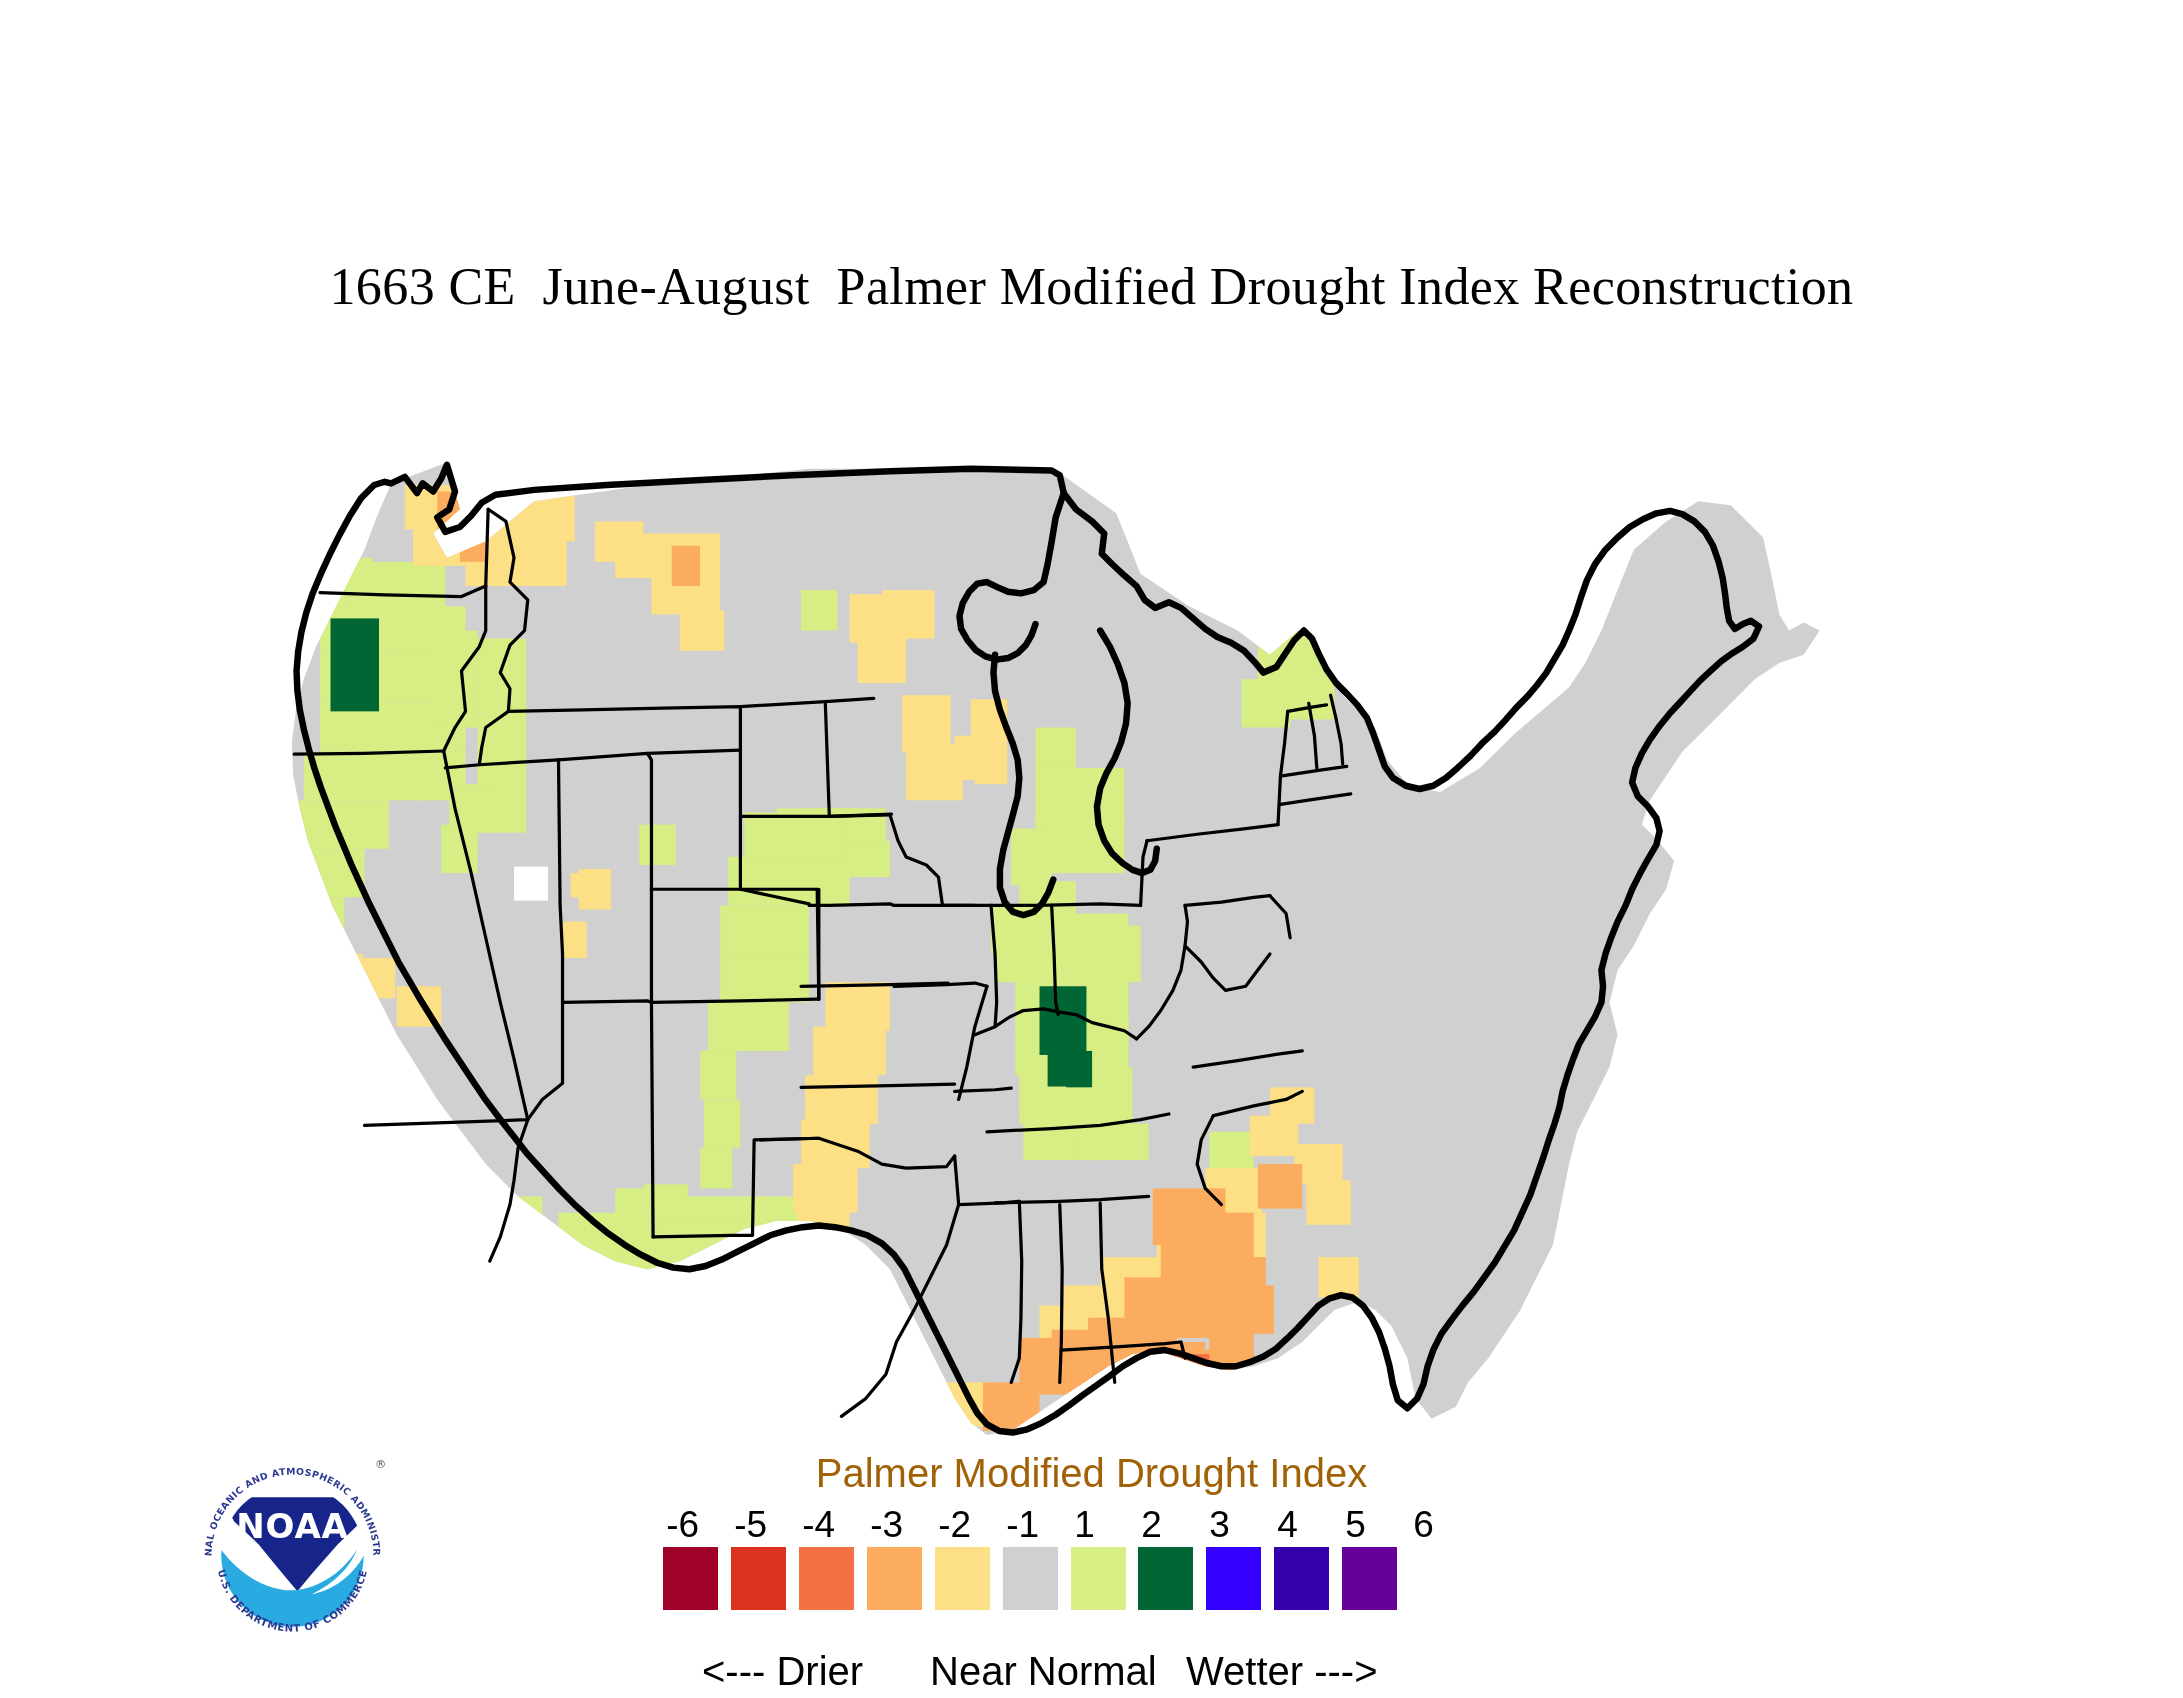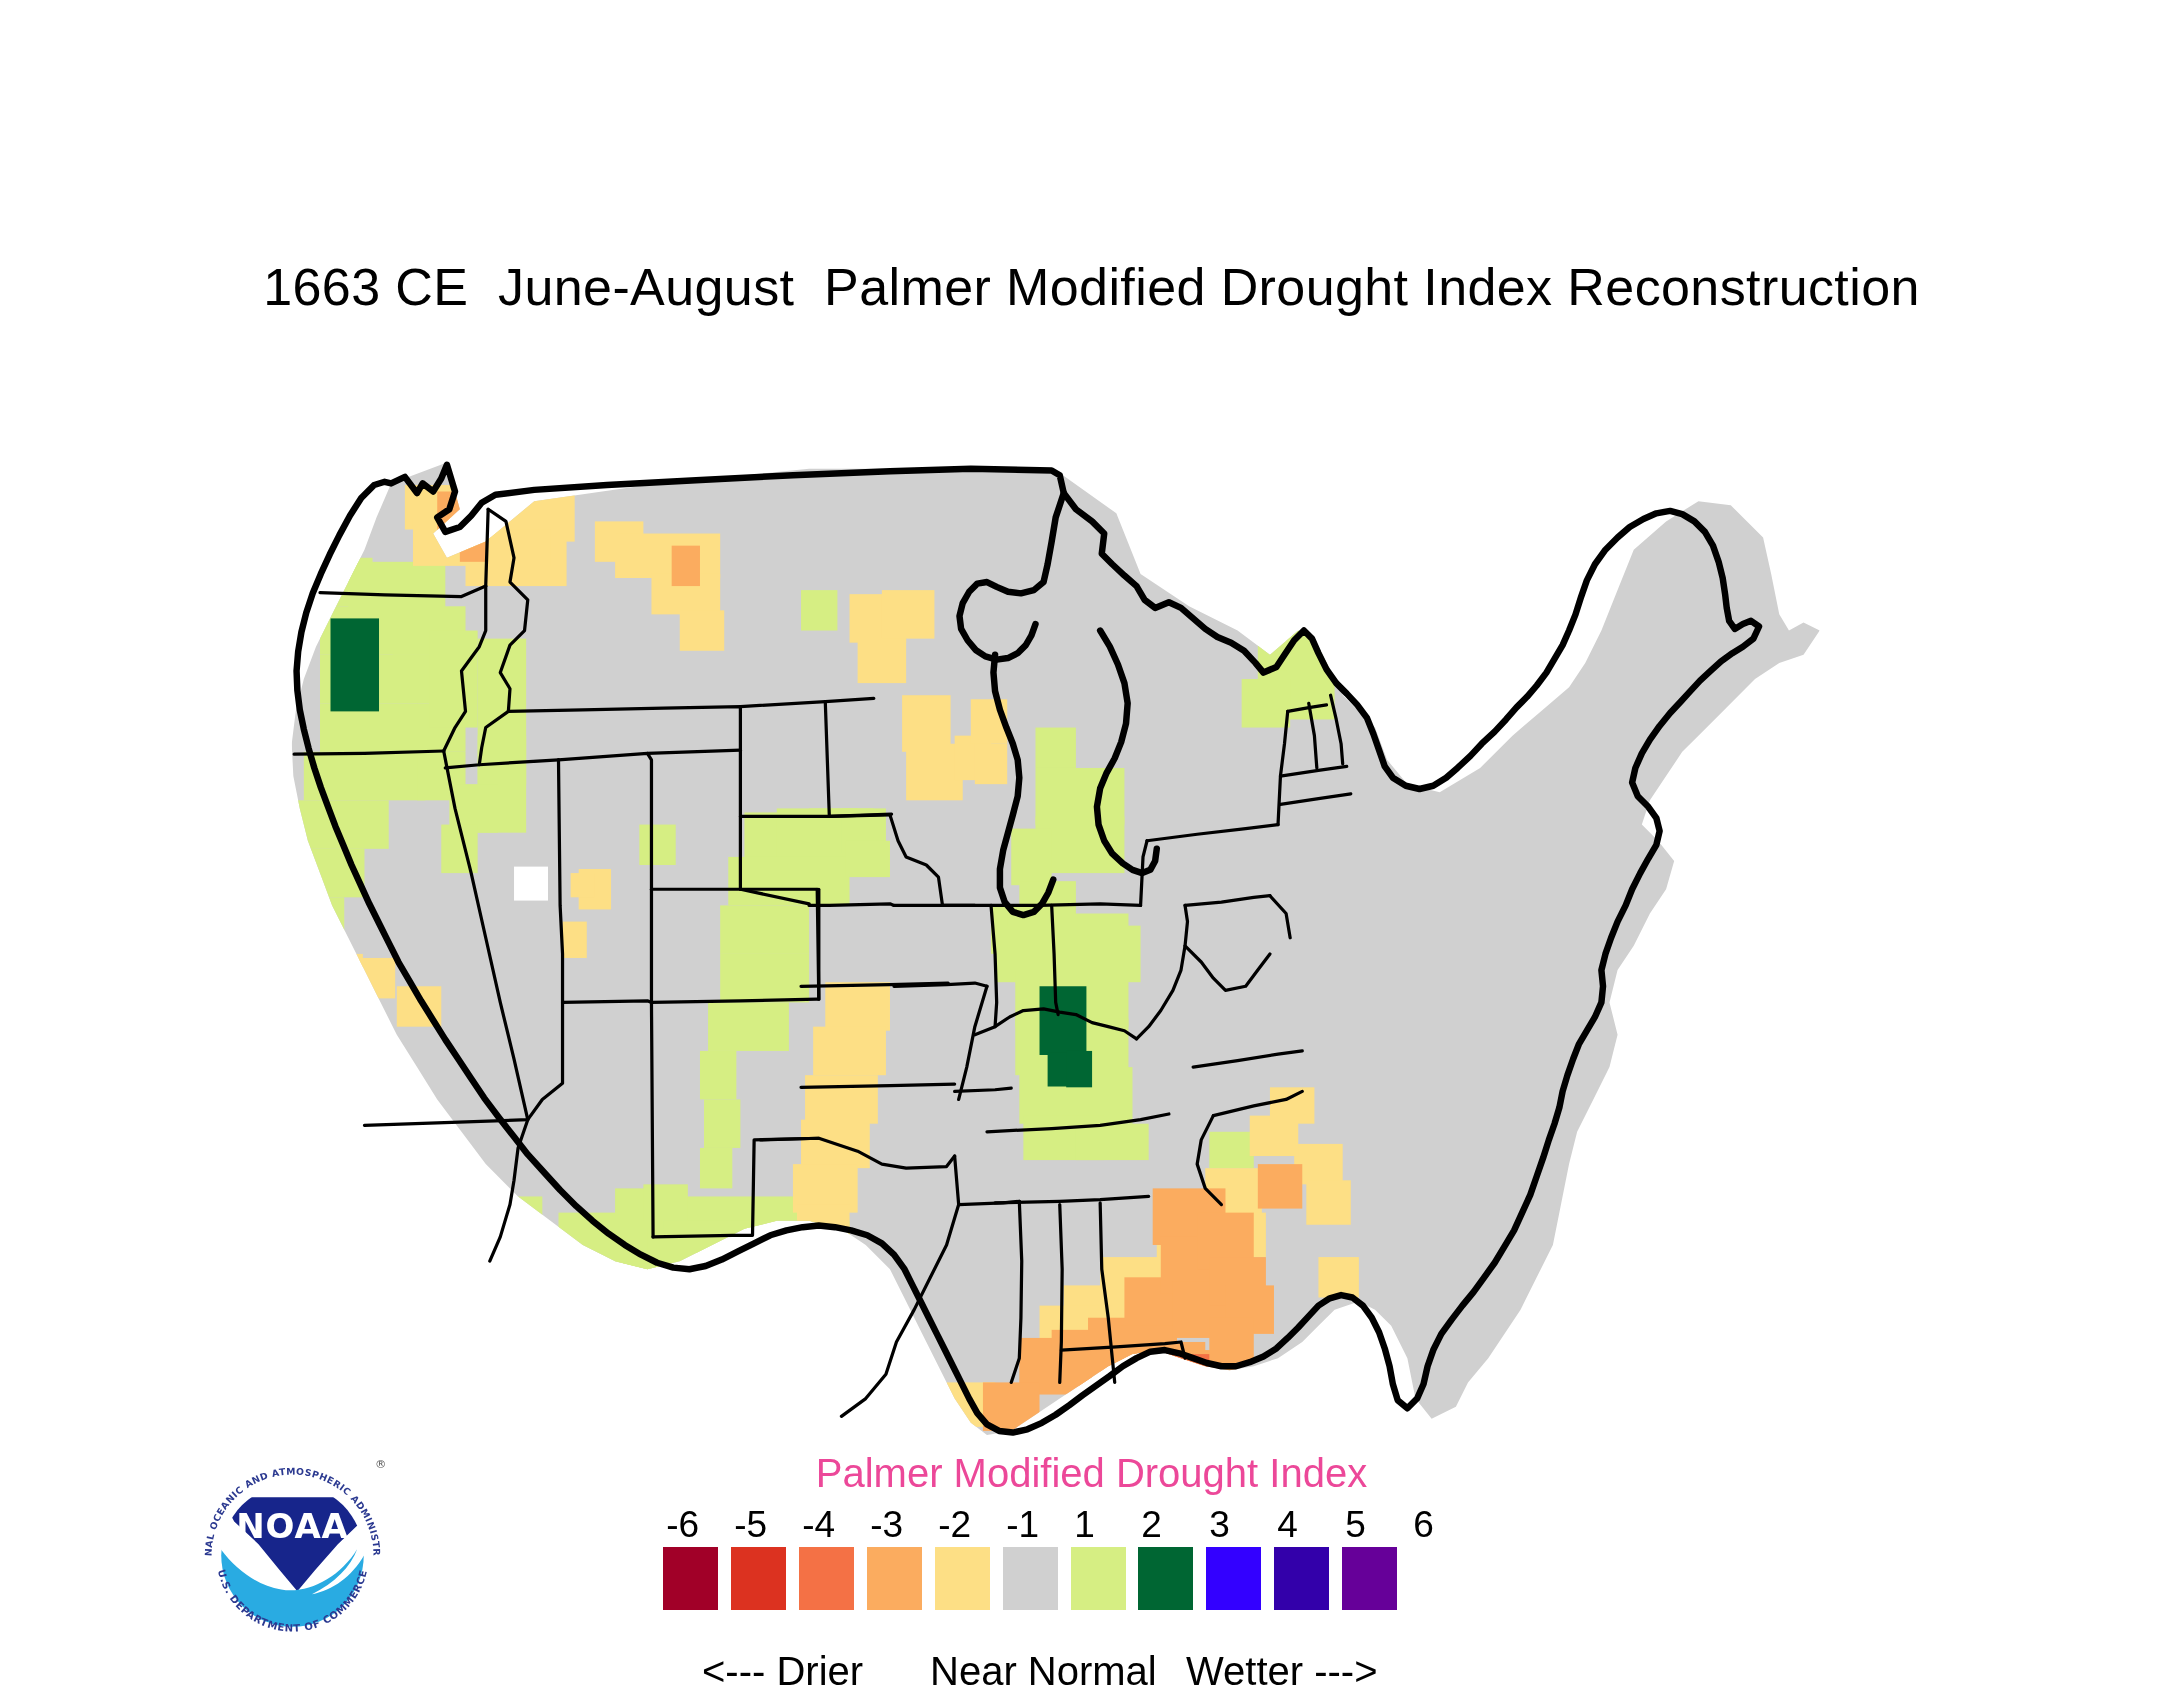--- a/index.html
+++ b/index.html
@@ -7,32 +7,33 @@
     width:2183px;height:1698px;background:#ffffff;
     font-family:"Liberation Sans", sans-serif;
     overflow:hidden;position:relative;
   }
   #page-title{
     position:absolute;left:0;top:257px;width:2183px;
     text-align:center;
     font-size:52px;font-weight:400;color:#000;
     letter-spacing:0.4px;
     white-space:pre;
+    font-family:Liberation Serif, serif;
   }
   #map-wrap{
     position:absolute;left:243px;top:388px;width:1779px;height:1051px;
   }
   #map-svg{display:block;width:1779px;height:1051px;}
 
   
   #legend{
     position:absolute;left:0;top:1451px;width:2183px;
   }
   #legend-title{
-    text-align:center;font-size:40px;color:#ec4899;
+    text-align:center;font-size:40px;color:#a16207;
     margin:0 0 6.5px 0;white-space:pre;
   }
   #legend-strip{
     position:relative;width:857px;margin:0 auto;height:142px;
   }
   .lg-col{
     position:absolute;top:0;width:58px;
   }
   .lg-tick{
     font-size:37px;color:#000;text-align:left;

